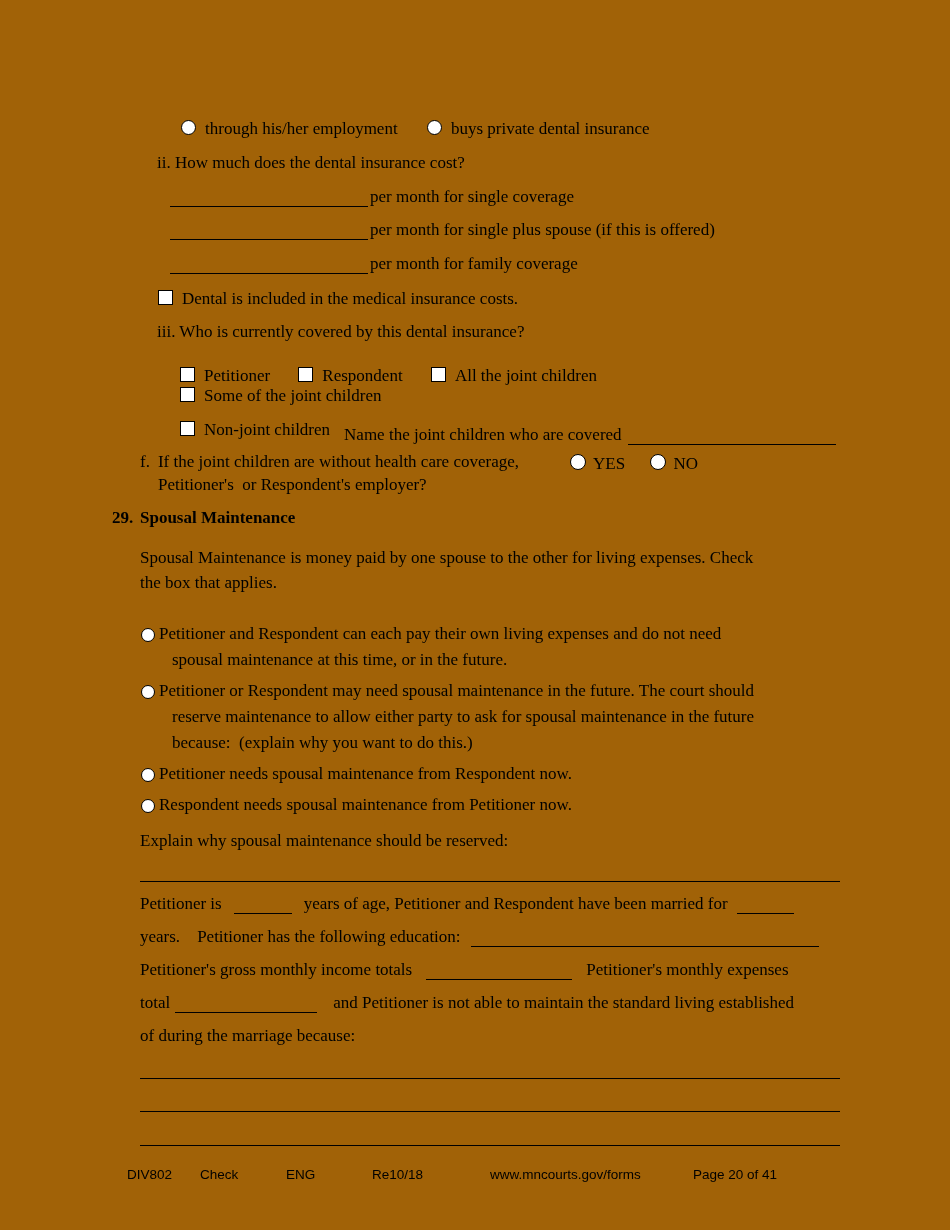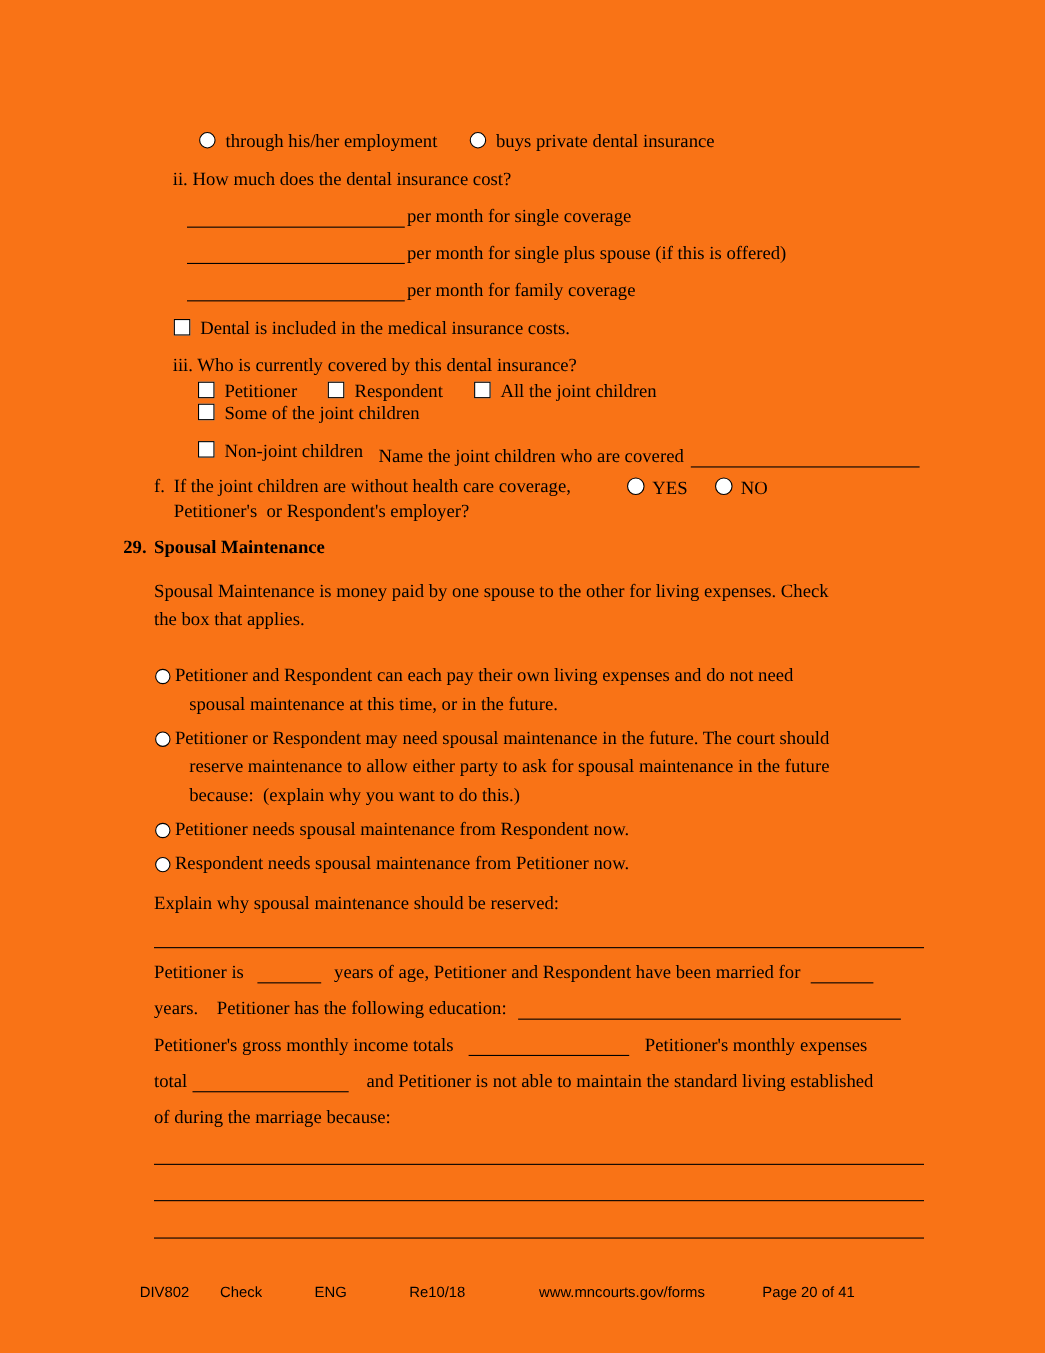--- a/index.html
+++ b/index.html
@@ -1,18 +1,18 @@
 <!DOCTYPE html>
 <html><head>
 <meta charset="utf-8">
 <style>
   html,body { margin:0; padding:0; background:#e8e8e8; }
   .page {
     position:relative; width:950px; height:1230px; margin:0 auto;
-    background:#f97316; color:#000;
+    background:#a16207; color:#000;
     font-family:"Liberation Serif","DejaVu Serif",serif;
     font-size:17px; overflow:hidden;
   }
   .content { position:absolute; left:140px; top:119px; width:700px; }
   .row { line-height:20px; }
   .pre { white-space:pre-wrap; }
 
   
   .radio {
     display:inline-block; width:13px; height:13px; border:1px solid #000;
@@ -89,21 +89,21 @@
     <div class="row q-ind" style="margin-top:14px">ii. How much does the dental insurance cost?</div>
 
     <div class="row blankrow" style="margin-top:14px"><span class="blank"></span><span>per month for single coverage</span></div>
     <div class="row blankrow" style="margin-top:13px"><span class="blank"></span><span>per month for single plus spouse (if this is offered)</span></div>
     <div class="row blankrow" style="margin-top:14px"><span class="blank"></span><span>per month for family coverage</span></div>
 
     <div class="row cb-ind" style="margin-top:15px"><span class="cb"></span><span>Dental is included in the medical insurance costs.</span></div>
 
     <div class="row q-ind" style="margin-top:13px">iii. Who is currently covered by this dental insurance?</div>
 
-    <div class="row cov-row" style="margin-top:4px">
+    <div class="row cov-row" style="margin-top:24px">
       <span class="item"><span class="cb"></span><span>Petitioner</span></span>
       <span class="item"><span class="cb"></span><span>Respondent</span></span>
       <span class="item"><span class="cb"></span><span>All the joint children</span></span>
       <span class="item"><span class="cb"></span><span>Some of the joint children</span></span>
     </div>
 
     <div class="row nonjoint" style="margin-top:14px"><span class="cb"></span><span>Non-joint children</span><span class="shifted name-label">Name the joint children who are covered</span><span class="blank shifted"></span></div>
 
     <div class="f-block">
       <div><span class="fmark">f.</span><span>If the joint children are without health care coverage,</span></div>

